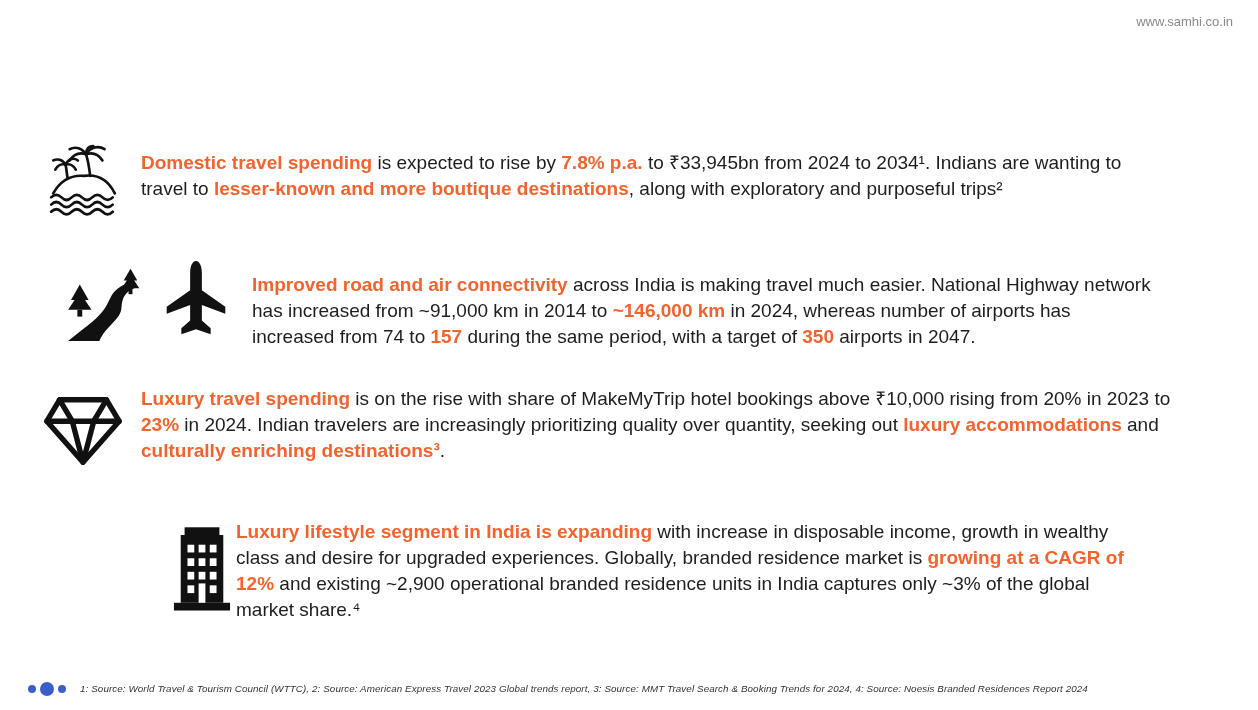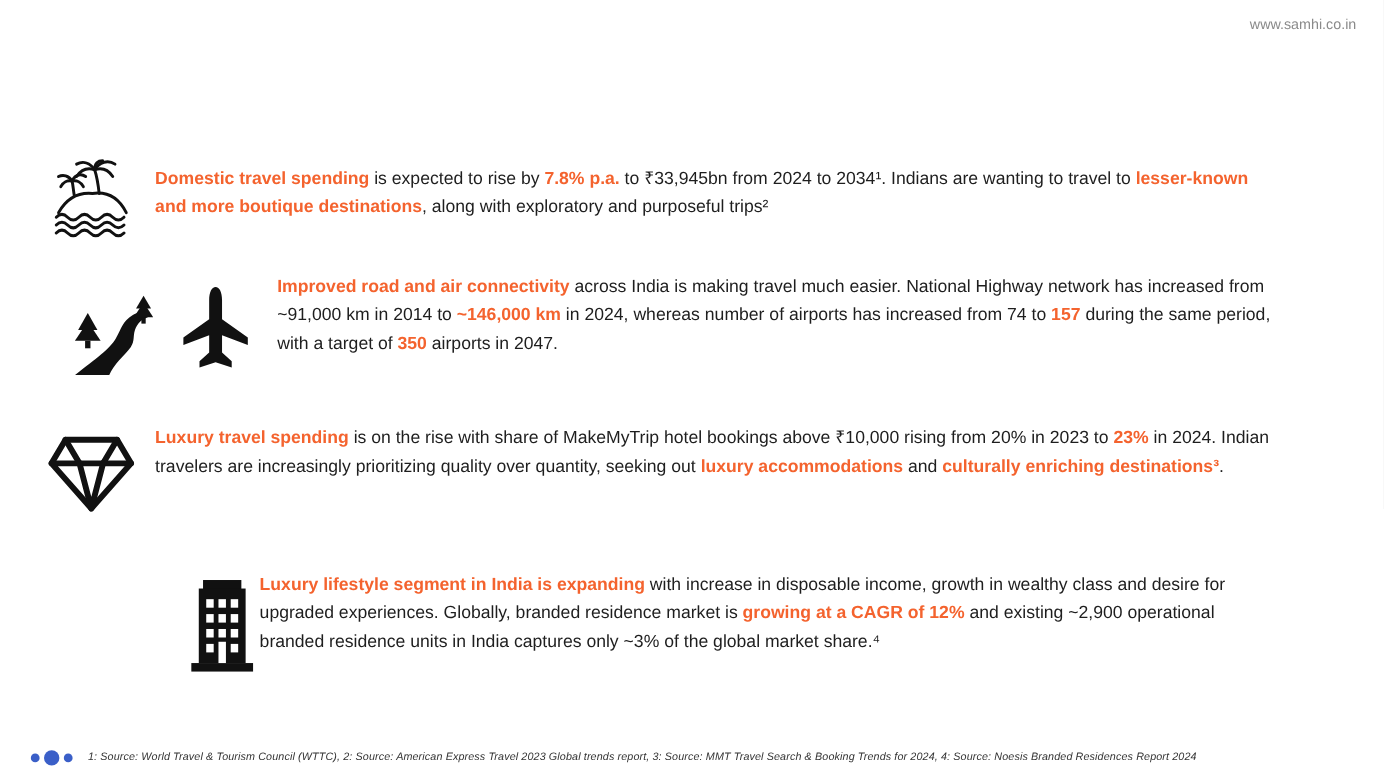--- a/index.html
+++ b/index.html
@@ -23,31 +23,31 @@
     position:absolute;top:14px;right:25px;
     font-size:13px;color:var(--muted);
   }
   .title{
     position:absolute;left:30px;top:44px;
     font-size:40px;font-weight:800;letter-spacing:-0.8px;
     color:var(--title);
   }
   .text{
     position:absolute;
-    font-size:16px;line-height:26px;color:var(--body);
+    font-size:19px;line-height:26px;color:var(--body);
   }
   .text .hl{color:var(--accent);font-weight:700;}
   .icon{position:absolute;display:block;line-height:0;}
   
   .b1-icon{left:45px;top:144px;}
   .b1-text{left:141px;top:150px;width:1010px;}
   
   .b2-road-icon{left:66px;top:263px;}
   .b2-plane-icon{left:163px;top:259px;}
-  .b2-text{left:252px;top:248px;width:905px;}
+  .b2-text{left:252px;top:272px;width:905px;}
   
   .b3-icon{left:42px;top:393px;}
   .b3-text{left:141px;top:386px;width:1045px;}
   
   .b4-icon{left:172px;top:521px;}
   .b4-text{left:236px;top:519px;width:905px;}
   
   .footer-dots{
     position:absolute;left:28px;top:680px;height:18px;
     display:flex;align-items:center;gap:4px;

